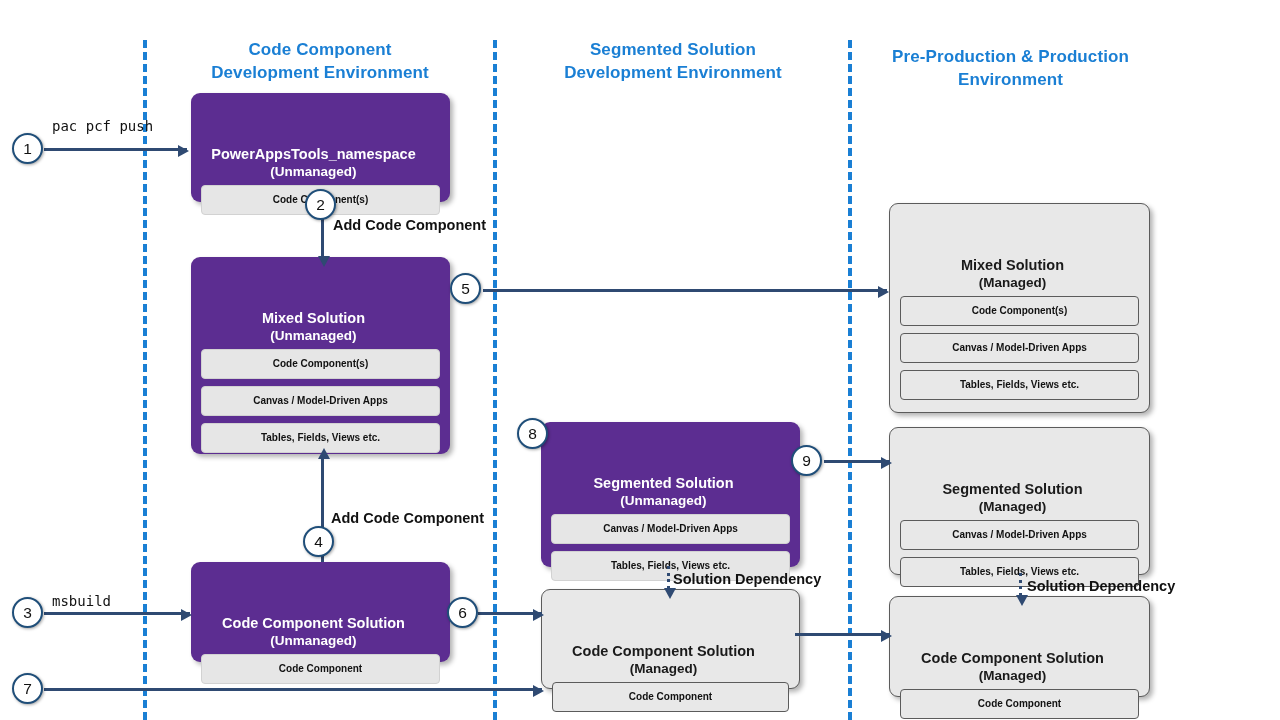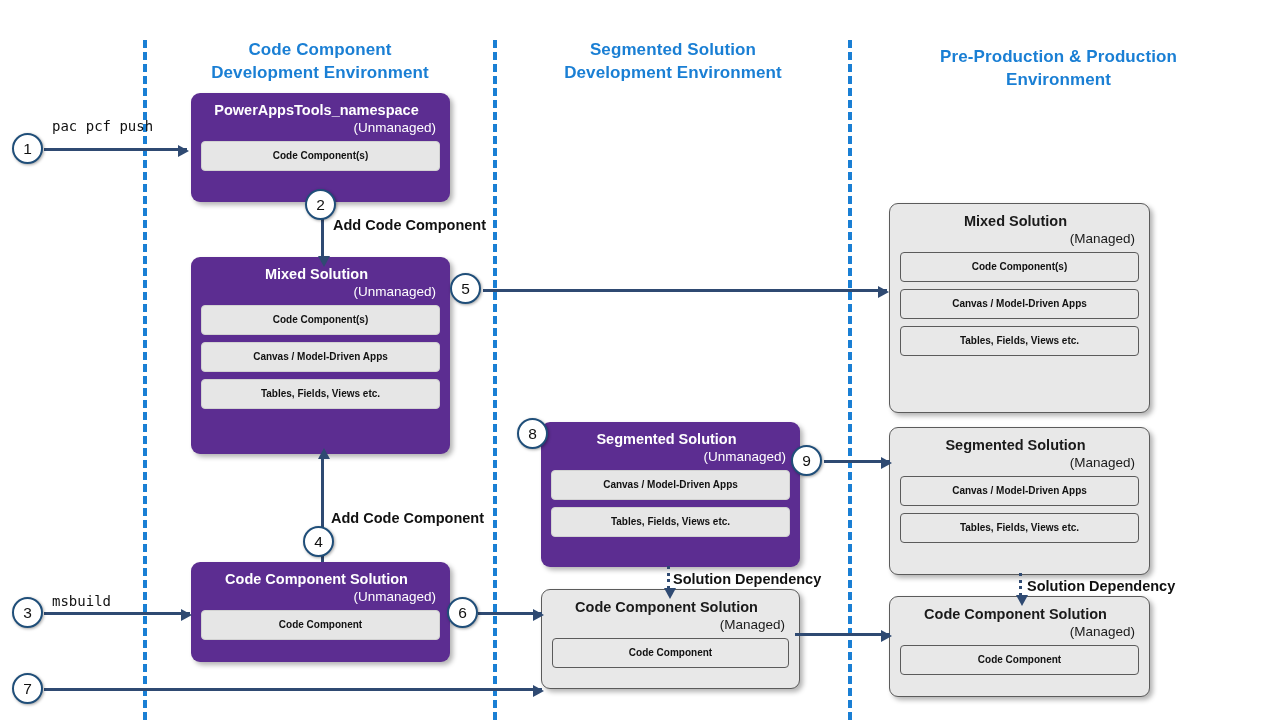--- a/index.html
+++ b/index.html
@@ -39,29 +39,28 @@
   .card.gray{
     background:#E8E8E8;
     border:1px solid #5b5b5b;
   }
   .card-title{
     text-align:center;
     font-weight:700;
     font-size:14.5px;
     line-height:1.22;
     padding-top:9px;
-    padding-left:6px;padding-right:14px;
+    padding-left:6px;padding-right:20px;margin-top:44px;
   }
   .card.purple .card-title{ color:#ffffff; }
   .card.gray .card-title{ color:#1a1a1a; font-weight:700; }
   .card-sub{
     display:block;
-    font-weight:400;
+    font-weight:700;
     font-size:13.5px;
-    text-align:right;
   }
   .chips{
     padding:5px 10px 10px 10px;
     display:flex;
     flex-direction:column;
     gap:7px;
   }
   .chip{
     background:#E6E6E6;
     border-radius:4px;
@@ -173,21 +172,21 @@
   <div class="lane-line" style="left:848px;"></div>
 
   <div class="lane-title" style="left:170px;top:39px;width:300px;">
     <span>Code Component</span><br>
     <span>Development Environment</span>
   </div>
   <div class="lane-title" style="left:523px;top:39px;width:300px;">
     <span>Segmented Solution</span><br>
     <span>Development Environment</span>
   </div>
-  <div class="lane-title" style="left:892px;top:46px;width:333px;text-align:center;">
+  <div class="lane-title" style="left:844px;top:46px;width:333px;text-align:center;">
     <span>Pre-Production &amp; Production</span><br>
     <span>Environment</span>
   </div>
 
   <div class="h-arrow" style="left:44px;top:148px;width:143px;"></div>
 
   <div class="v-arrow down" style="left:321px;top:205px;height:52px;"></div>
 
   <div class="h-arrow" style="left:483px;top:289px;width:404px;"></div>
 

